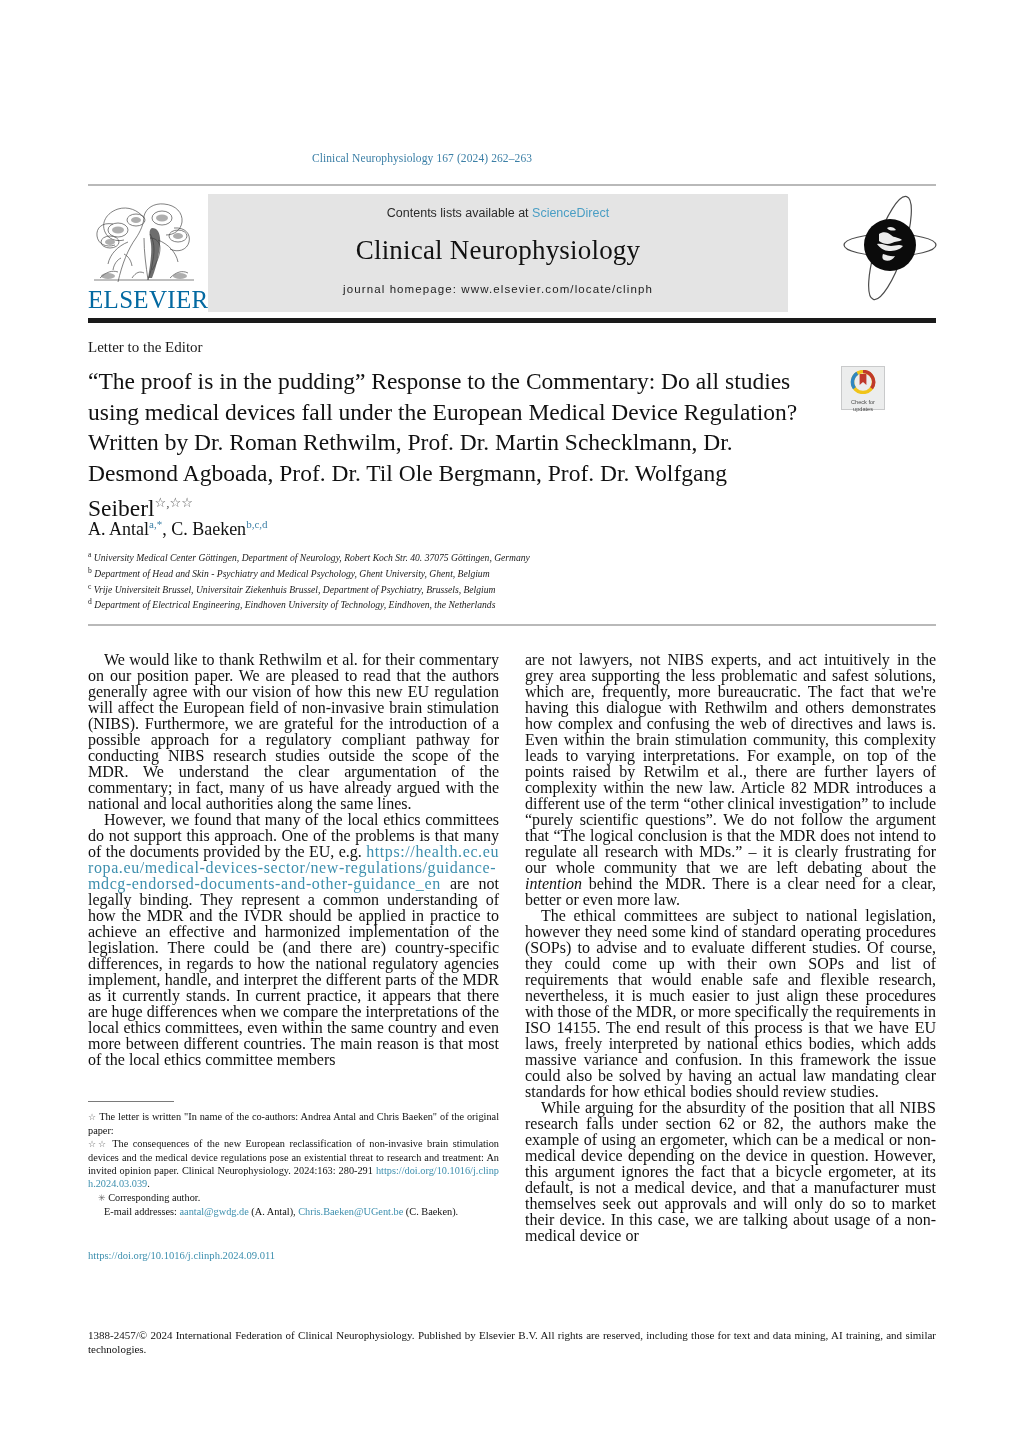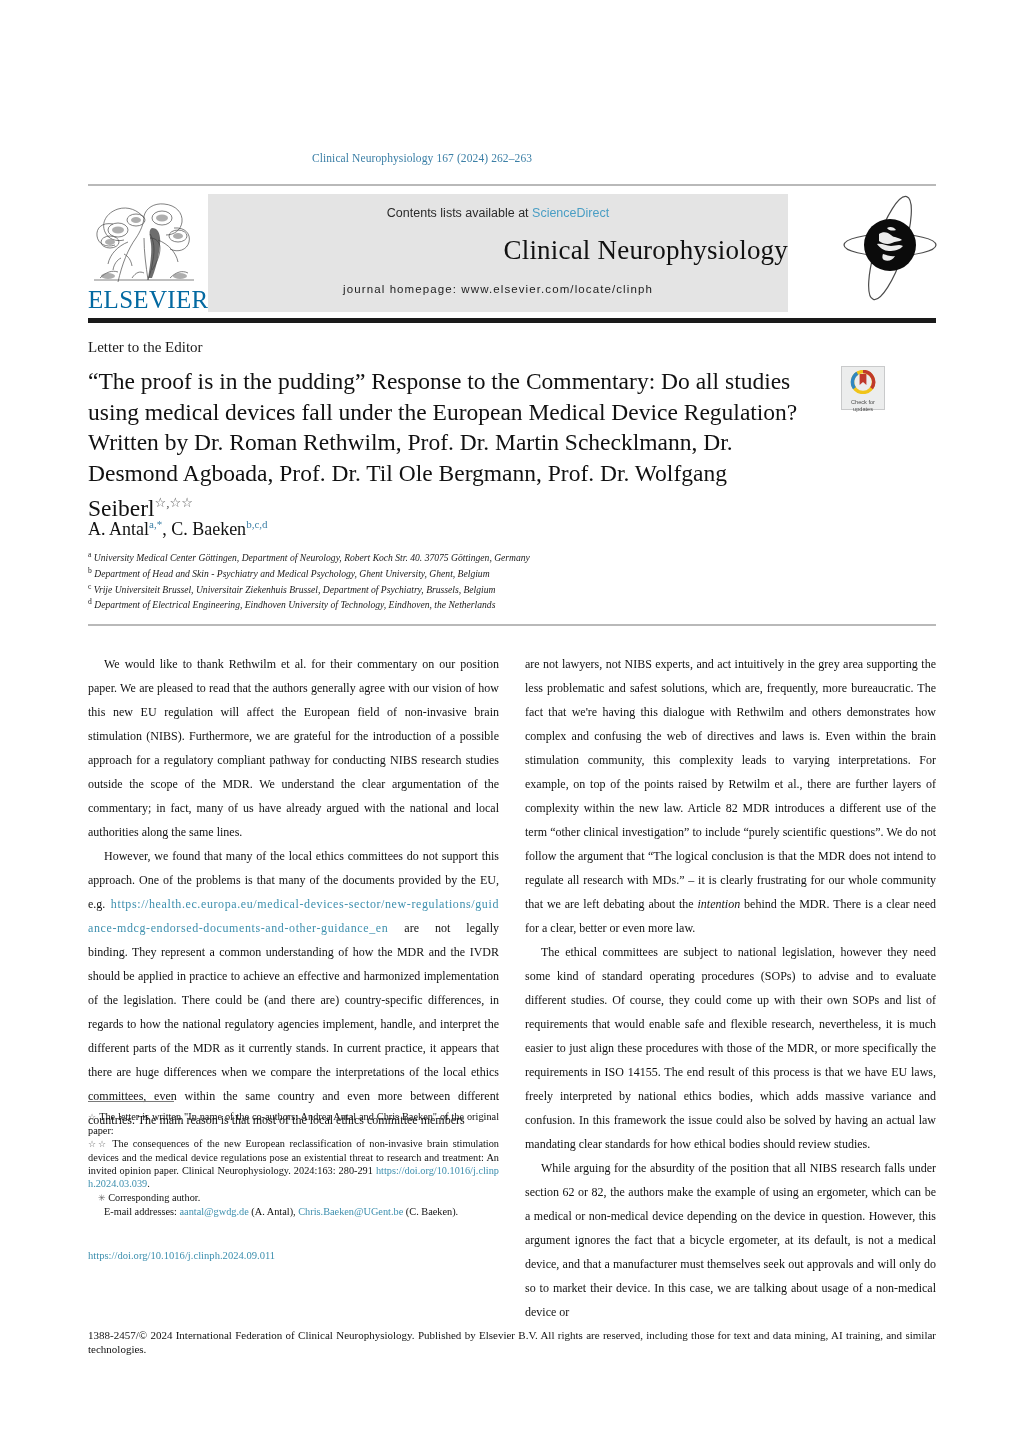--- a/index.html
+++ b/index.html
@@ -78,21 +78,20 @@
     font-size: 12.5px;
     color: #2b2b2b;
   }
   .contents-line .sd { color: #4a9ec4; }
   .journal-title {
     margin-top: 15px;
     font-family: "Liberation Serif", serif;
     font-size: 27px;
     color: #111;
     letter-spacing: 0.2px;
-    text-align: right;
   }
   .journal-home {
     margin-top: 17px;
     font-family: "Liberation Sans", sans-serif;
     font-size: 11.5px;
     letter-spacing: 1.1px;
     color: #1c1c1c;
   }
   .ifcn-mark {
     position: absolute;
@@ -166,22 +165,22 @@
     left: 88px; top: 624px;
     width: 848px; height: 2px;
     background: #b9b9b9;
   }
 
   
   .col {
     position: absolute;
     top: 652px;
     width: 411px;
-    font-size: 12px;
-    line-height: 24px;
+    font-size: 16px;
+    line-height: 16px;
     text-align: justify;
     color: #101010;
   }
   .col.left  { left: 88px; }
   .col.right { left: 525px; }
   .col p { margin: 0; text-indent: 16px; }
   .col p.noind { text-indent: 0; }
   a.lnk, .lnk {
     color: #3d8fae;
     text-decoration: none;

